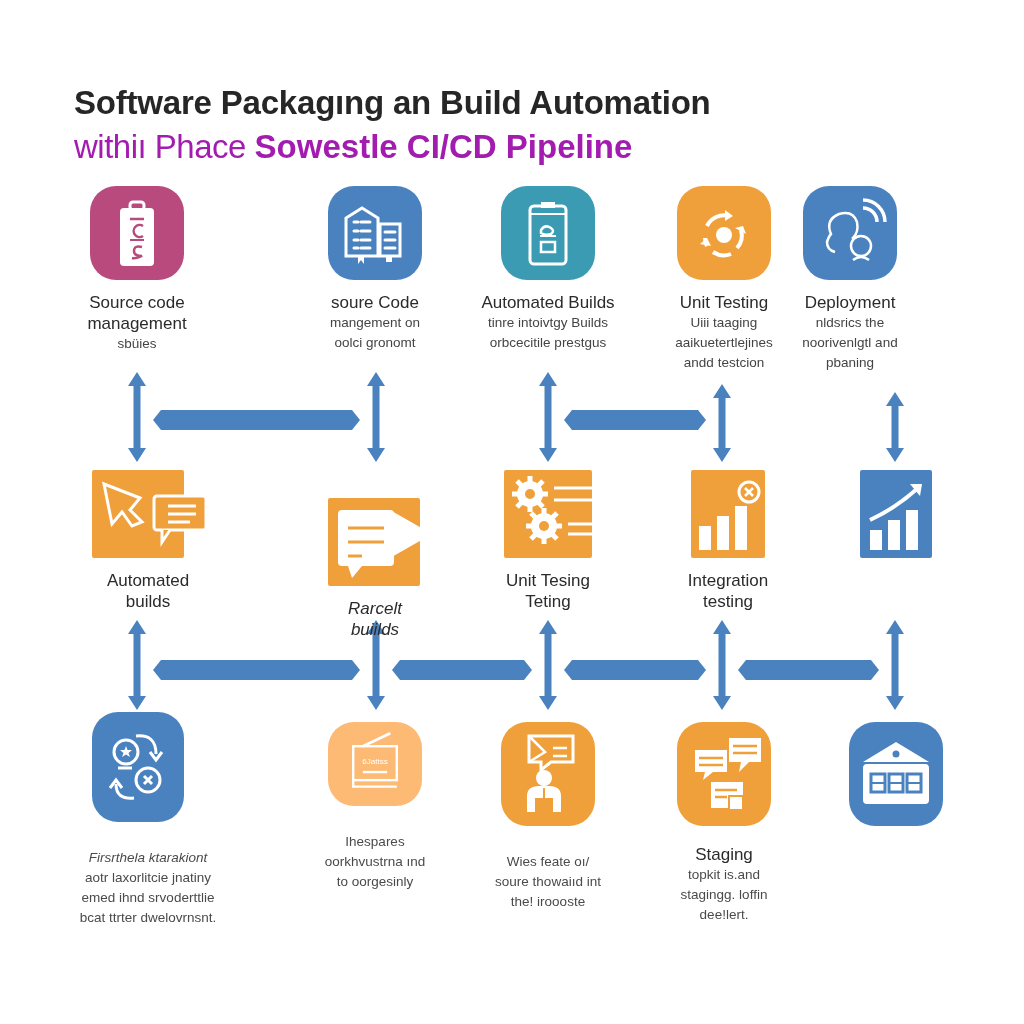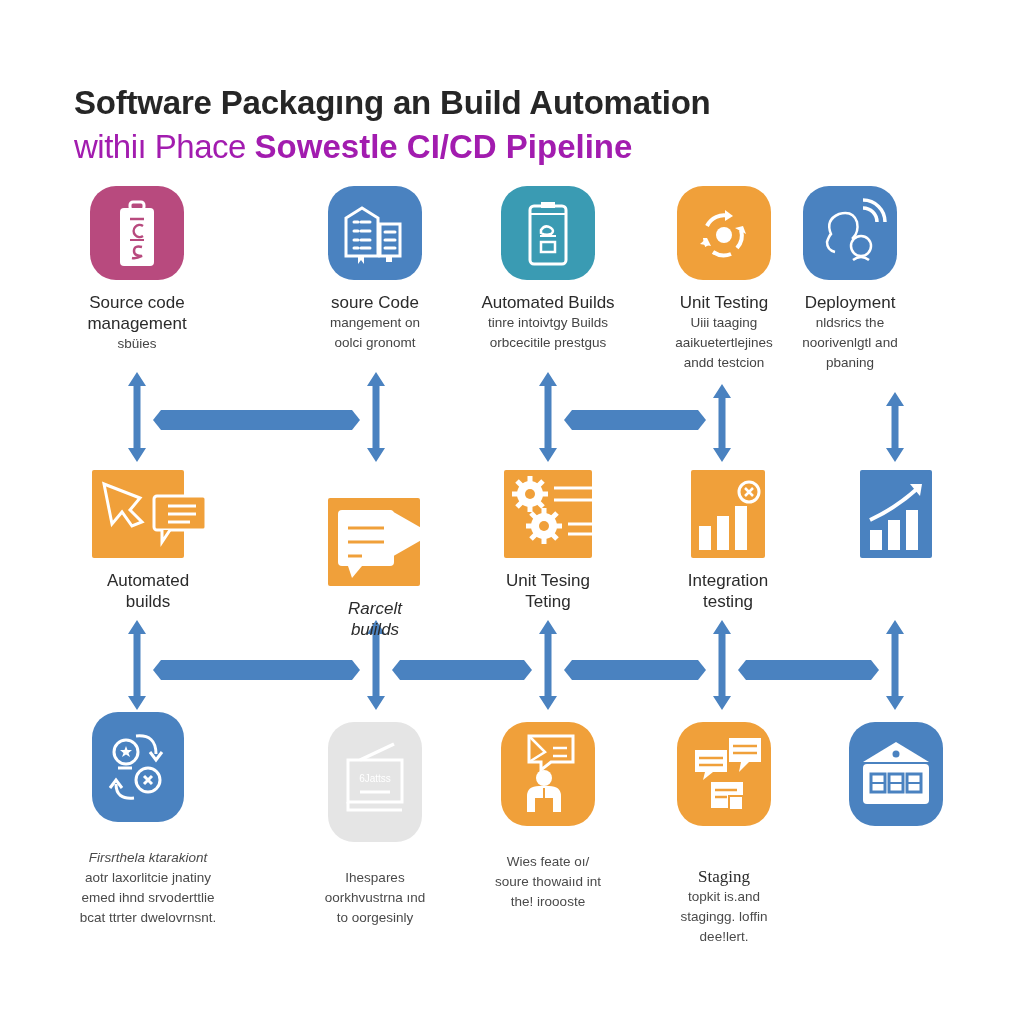--- a/index.html
+++ b/index.html
@@ -237,21 +237,21 @@
         <path d="M26 56 H40" stroke="#fff" stroke-width="3"></path>
       </svg>
   </div>
   <div class="desc light" style="margin-top:26px;font-style:italic;">Firsrthela ktarakiont</div>
   <div class="desc light">aotr laxorlitcie jnatiny</div>
   <div class="desc light">emed ihnd srvoderttlie</div>
   <div class="desc light">bcat ttrter dwelovrnsnt.</div>
 </div>
 
 <div class="node" style="left:285px;top:722px;">
-  <div class="icon-box round" style="background:#e5e5e5;width:94px;height:120px;">
+  <div class="icon-box round" style="background:#fdba74;width:94px;height:84px;">
     <svg viewBox="0 0 94 104">
         <path d="M32 30 L66 14" stroke="#fff" stroke-width="3.5"></path>
         <rect x="20" y="30" width="54" height="42" fill="none" stroke="#fff" stroke-width="3"></rect>
         <path d="M20 72 V80 H74" fill="none" stroke="#fff" stroke-width="3"></path>
       <text x="47" y="52" text-anchor="middle" font-size="10" fill="#fff" font-family="Liberation Sans, sans-serif">6Jattss</text>
         <path d="M32 62 H62" stroke="#fff" stroke-width="3"></path>
       </svg>
   </div>
   <div class="desc light" style="margin-top:26px;">Ihespares</div>
   <div class="desc light">oorkhvustrna ınd</div>
@@ -283,21 +283,21 @@
         <path d="M64 40 L62 50 L72 40" fill="#fff"></path>
       <rect x="34" y="60" width="32" height="26" fill="#fff"></rect>
         <rect x="52" y="74" width="14" height="14" fill="#fff" stroke="#f0a03a" stroke-width="2"></rect>
       <g stroke="#f0a03a" stroke-width="2.5">
           <path d="M22 36 H46 M22 43 H46"></path>
           <path d="M56 24 H80 M56 31 H80"></path>
           <path d="M38 68 H60 M38 75 H50"></path>
         </g>
       </svg>
   </div>
-  <div class="label" style="margin-top:40px;font-family:Liberation Serif, serif;">Staging</div>
+  <div class="label" style="margin-top:18px;">Staging</div>
   <div class="desc light">topkit is.and</div>
   <div class="desc light">stagingg. loffin</div>
   <div class="desc light">dee!lert.</div>
 </div>
 
 <div class="node" style="left:806px;top:722px;">
   <div class="icon-box round" style="background:#4a82c0;width:94px;height:104px;">
     <svg viewBox="0 0 94 104">
         <path d="M14 40 L47 20 L80 40 Z" fill="#fff"></path>
         <circle cx="47" cy="32" r="3.5" fill="#4a82c0"></circle>

